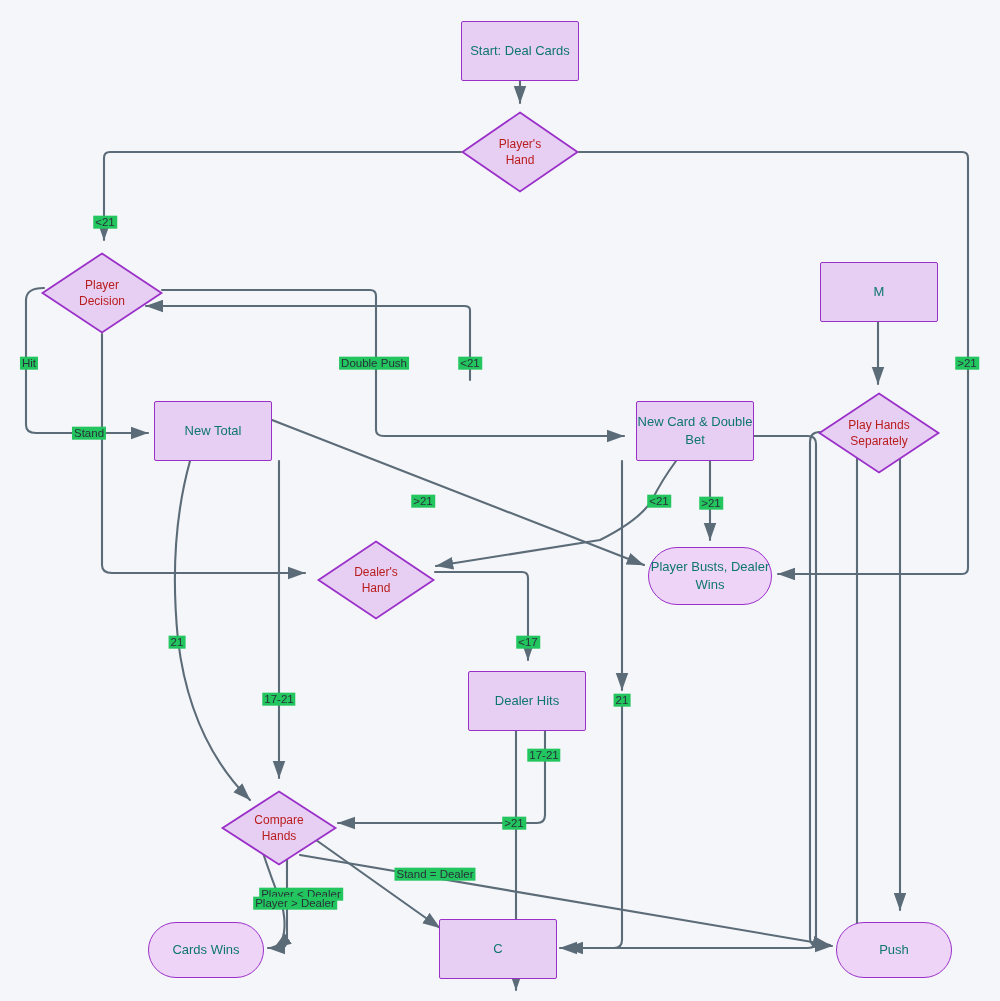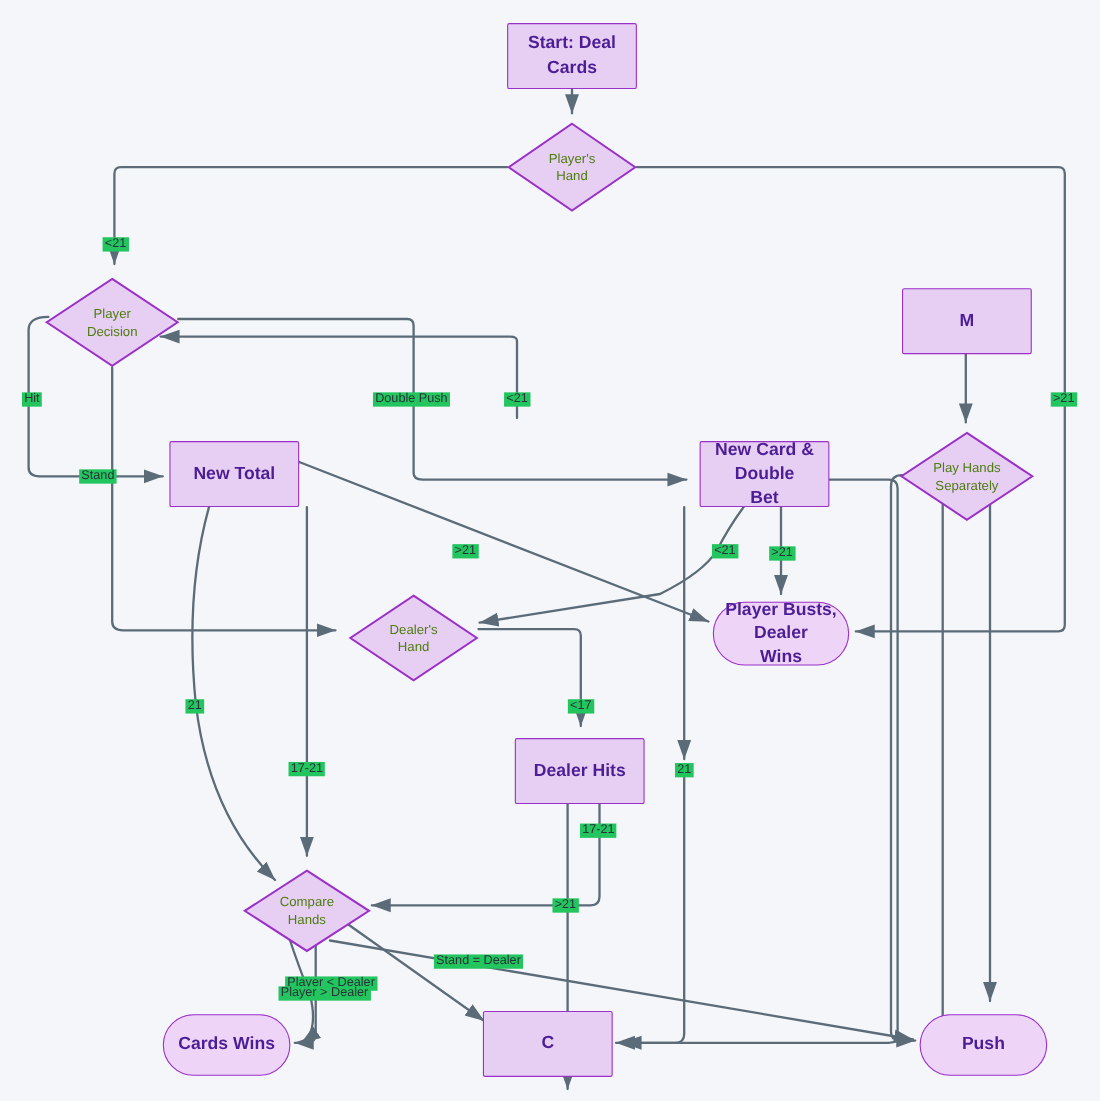--- a/index.html
+++ b/index.html
@@ -43,25 +43,24 @@
     line-height: 1.1;
     font-family: "Liberation Sans", sans-serif;
   }
   .node {
     position: absolute;
     box-sizing: border-box;
     display: flex;
     align-items: center;
     justify-content: center;
     text-align: center;
-    color: #4c1d95;
-    font-size: 16px;
+    color: #0f766e;
+    font-size: 13px;
     line-height: 1.35;
     font-family: "Liberation Sans", sans-serif;
-    font-weight: bold;
   }
   .node-rect {
     background: #e7cff3;
     border: 1.6px solid #9b30c9;
     border-radius: 2px;
   }
   .node-stadium {
     background: #eed5f7;
     border: 1.8px solid #9b30c9;
     border-radius: 999px;
@@ -84,21 +83,21 @@
     position: absolute;
     left: 0; top: 0;
     width: 100%;
     height: 100%;
     display: flex;
     align-items: center;
     justify-content: center;
     text-align: center;
     font-size: 12px;
     line-height: 1.35;
-    color: #4d7c0f;
+    color: #b91c1c;
     font-family: "Liberation Sans", sans-serif;
   }
 </style>
 </head>
 <body>
 
 <div id="canvas">
 
   <svg id="edges" viewBox="0 0 1000 1001">
     <defs>

